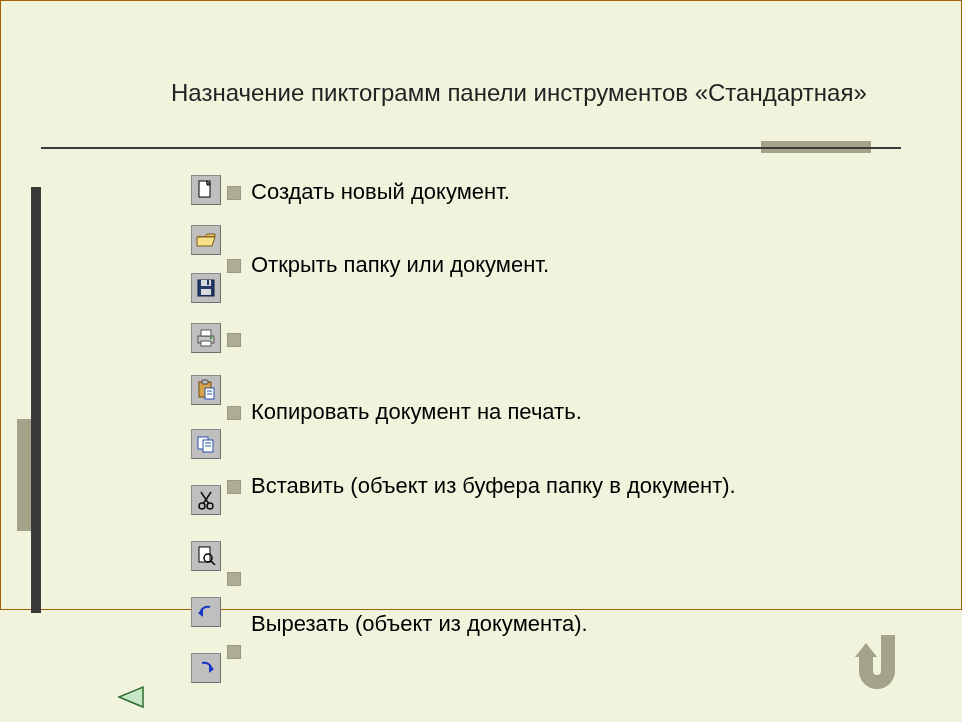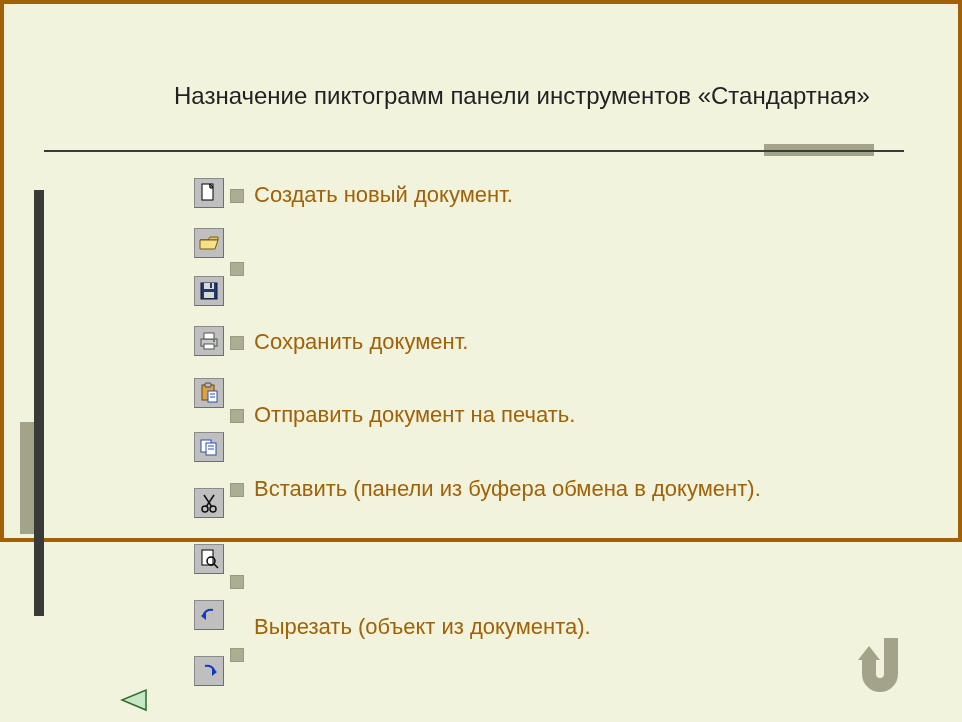--- a/index.html
+++ b/index.html
@@ -8,22 +8,22 @@
     width: 962px;
     height: 722px;
     overflow: hidden;
     background: #f2f3dd;
     font-family: Arial, "Helvetica Neue", sans-serif;
     color: #000;
   }
   .slide {
     position: relative;
     width: 962px;
-    height: 542px;
-    border: 4px solid #a16207;
+    height: 610px;
+    border: 1px solid #a16207;
     box-sizing: border-box;
   }
   .title {
     position: absolute;
     left: 170px;
     top: 78px;
     font-size: 24px;
     color: #222;
     white-space: nowrap;
   }
@@ -85,21 +85,21 @@
     left: 226px;
     width: 12px;
     height: 12px;
     background: #adad94;
     border: 1px solid #9a9a82;
   }
   .lab {
     position: absolute;
     left: 250px;
     font-size: 22px;
-    color: #a16207;
+    color: #000000;
     white-space: nowrap;
   }
 
   
   .nav-prev {
     position: absolute;
     left: 114px;
     top: 684px;
     width: 30px;
     height: 24px;
@@ -196,29 +196,29 @@
     <svg viewBox="0 0 22 22">
         <path d="M7 6a8 8 0 0 1 10 6" fill="none" stroke="#1637c5" stroke-width="2"></path>
         <polygon points="19,12 14,8 14,16" fill="#1637c5"></polygon>
       </svg>
   </div>
 
   <div class="bul" style="top:185px"></div>
   <div class="lab" style="top:178px">Создать новый документ.</div>
 
   <div class="bul" style="top:258px"></div>
+  <div class="lab" style="top:251px">Открыть папку или документ.</div>
 
   <div class="bul" style="top:332px"></div>
-  <div class="lab" style="top:325px">Сохранить документ.</div>
 
   <div class="bul" style="top:405px"></div>
-  <div class="lab" style="top:398px">Отправить документ на печать.</div>
+  <div class="lab" style="top:398px">Копировать документ на печать.</div>
 
   <div class="bul" style="top:479px"></div>
-  <div class="lab" style="top:472px">Вставить (панели из буфера обмена в документ).</div>
+  <div class="lab" style="top:472px">Вставить (объект из буфера папку в документ).</div>
 
   <div class="bul" style="top:571px"></div>
 
   <div class="bul" style="top:644px"></div>
   <div class="lab" style="top:610px">Вырезать (объект из документа).</div>
 
   <div class="nav-prev">
     <svg viewBox="0 0 30 24">
         <polygon points="28,2 28,22 4,12" fill="#c7e8c7" stroke="#2e6b2e" stroke-width="1.5"></polygon>
       </svg>

